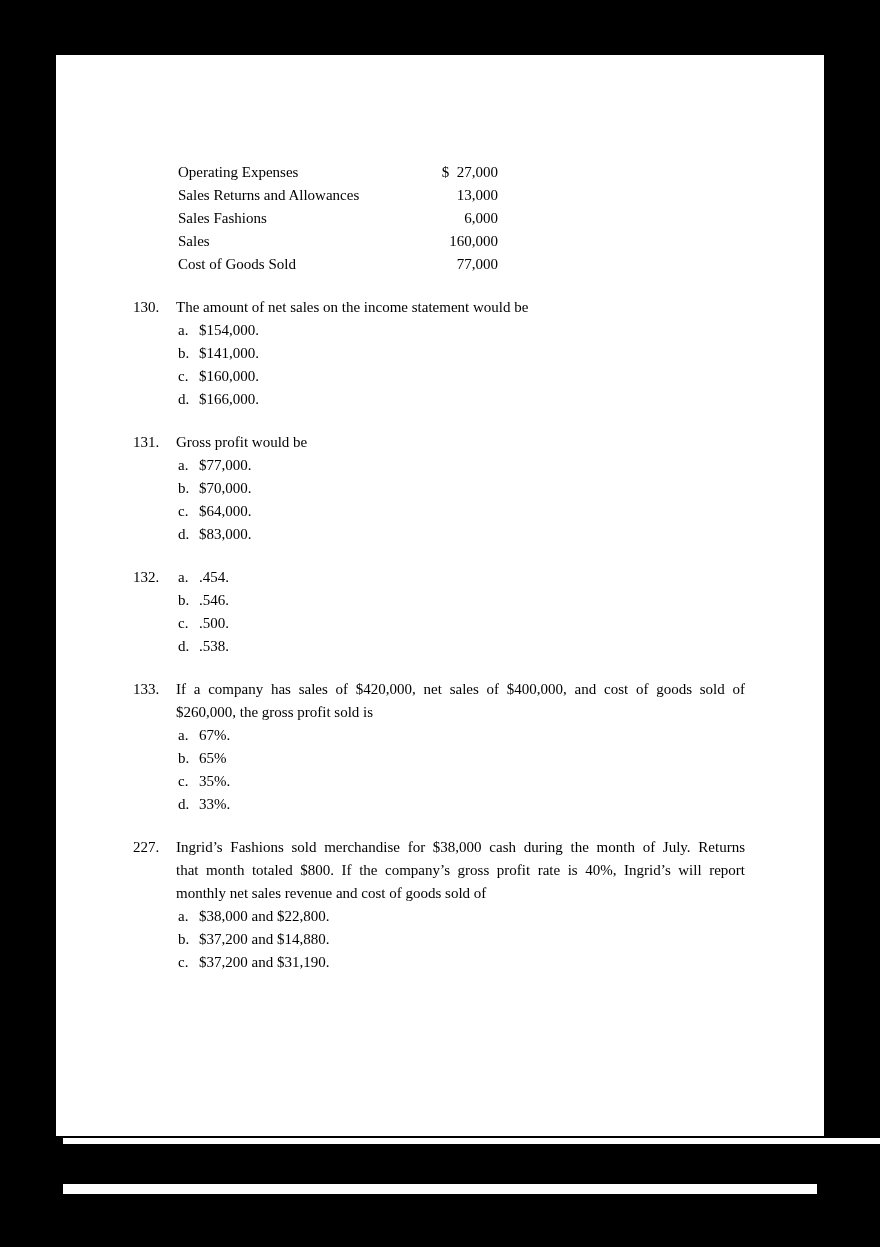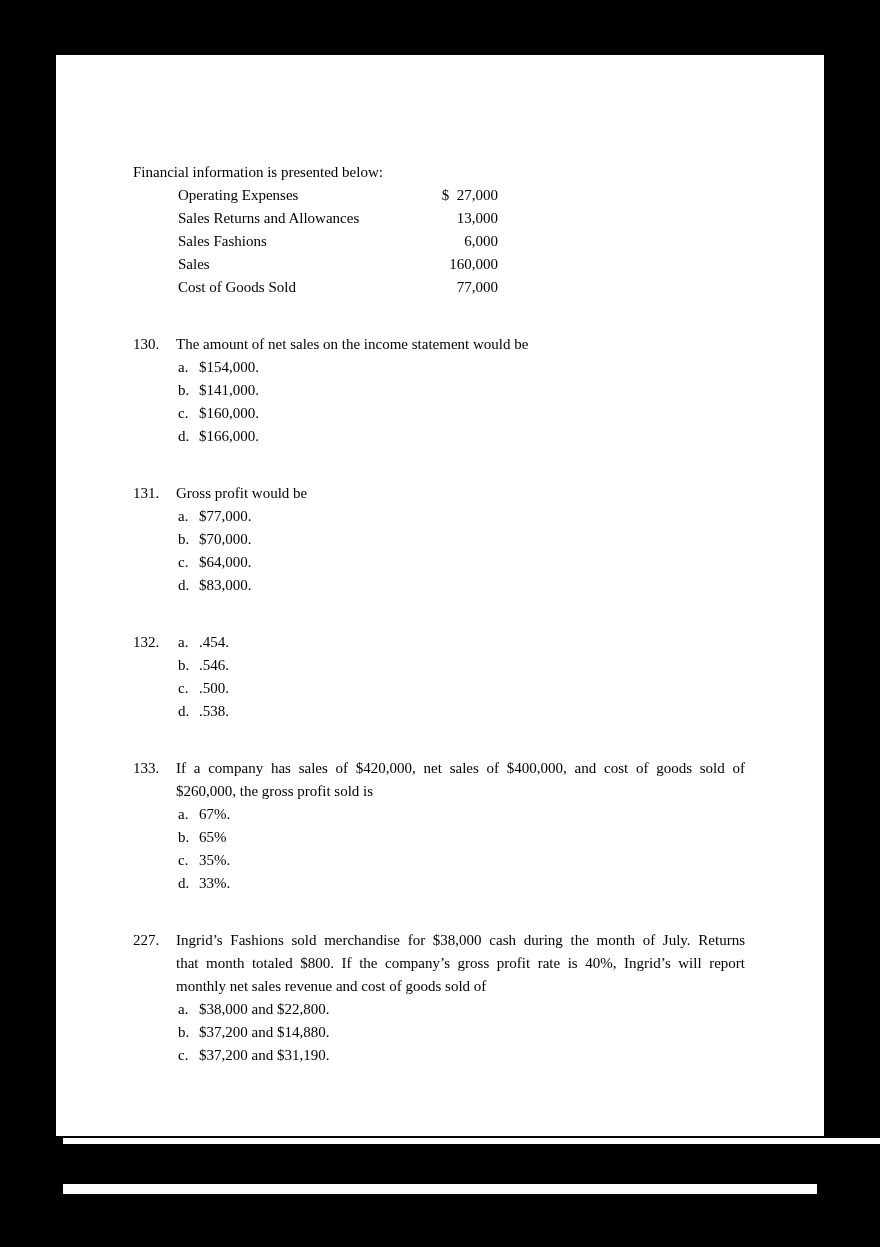--- a/index.html
+++ b/index.html
@@ -19,21 +19,21 @@
   }
   .content {
     padding: 106px 79px 0 77px;
     font-size: 15px;
     line-height: 23px;
   }
   .intro-heading { }
   .intro-row { display: flex; margin-left: 45px; }
   .intro-label { width: 242px; }
   .intro-amount { width: 78px; text-align: right; white-space: pre; }
-  .question { margin-top: 34px; position: relative; padding-left: 43px; }
+  .question { margin-top: 20px; position: relative; padding-left: 43px; }
   .qnum { position: absolute; left: 0; top: 0; }
   .qline { }
   .qline.just { text-align: justify; text-align-last: justify; }
   .option { display: flex; margin-left: 2px; }
   .opt-letter { width: 21px; flex: none; }
   .opt-text { white-space: pre; }
   
   .page-bottom-sliver {
     position: absolute;
     left: 63px; top: 1138px;
@@ -46,21 +46,20 @@
     width: 754px; height: 10px;
     background: #ffffff;
   }
 </style>
 </head>
 <body>
 
 <div class="paper">
   <div class="content">
 
-    <div class="intro-heading">Financial information is presented below:</div>
 
     <div class="intro-row">
       <span class="intro-label">Operating Expenses</span>
       <span class="intro-amount">$  27,000</span>
     </div>
     <div class="intro-row">
       <span class="intro-label">Sales Returns and Allowances</span>
       <span class="intro-amount">13,000</span>
     </div>
     <div class="intro-row">

